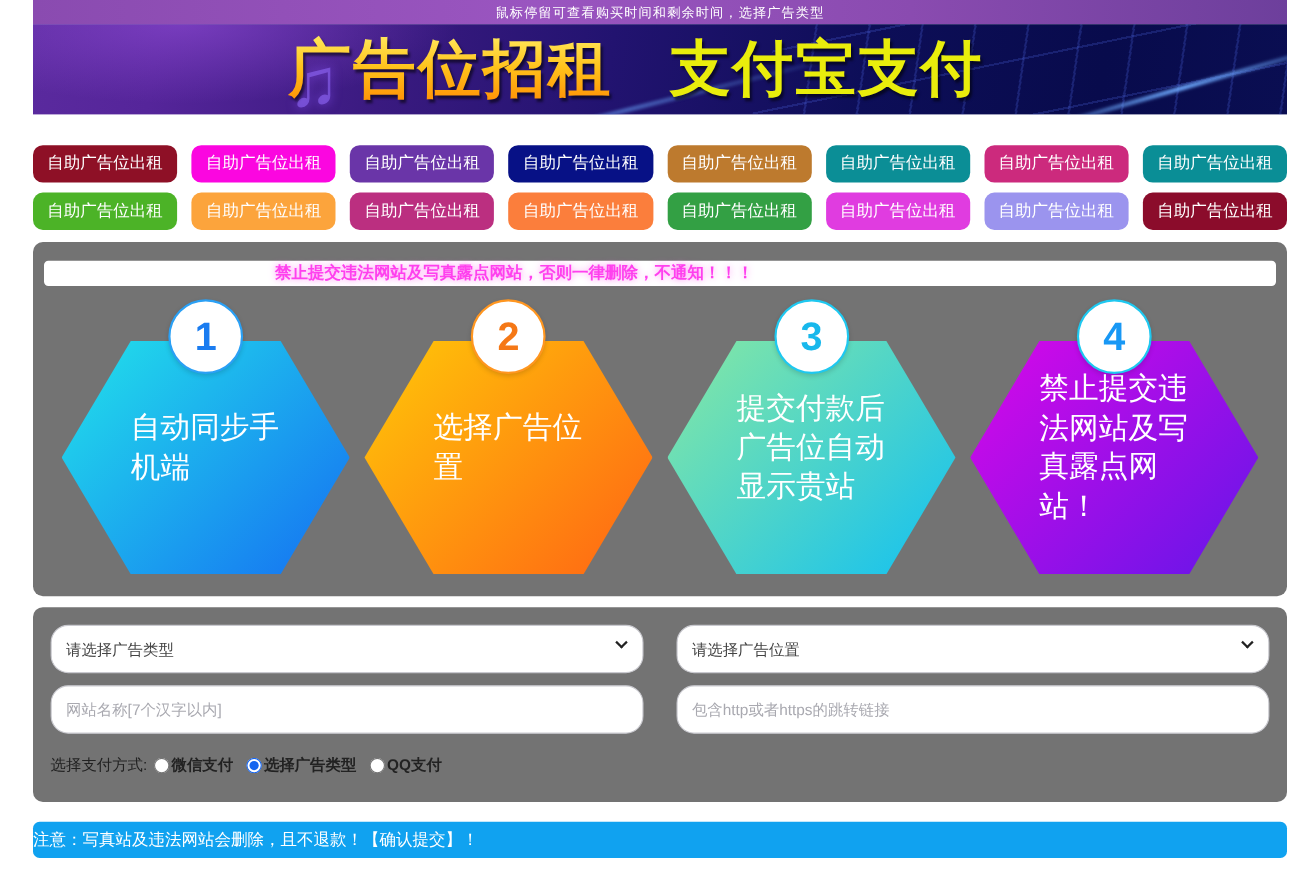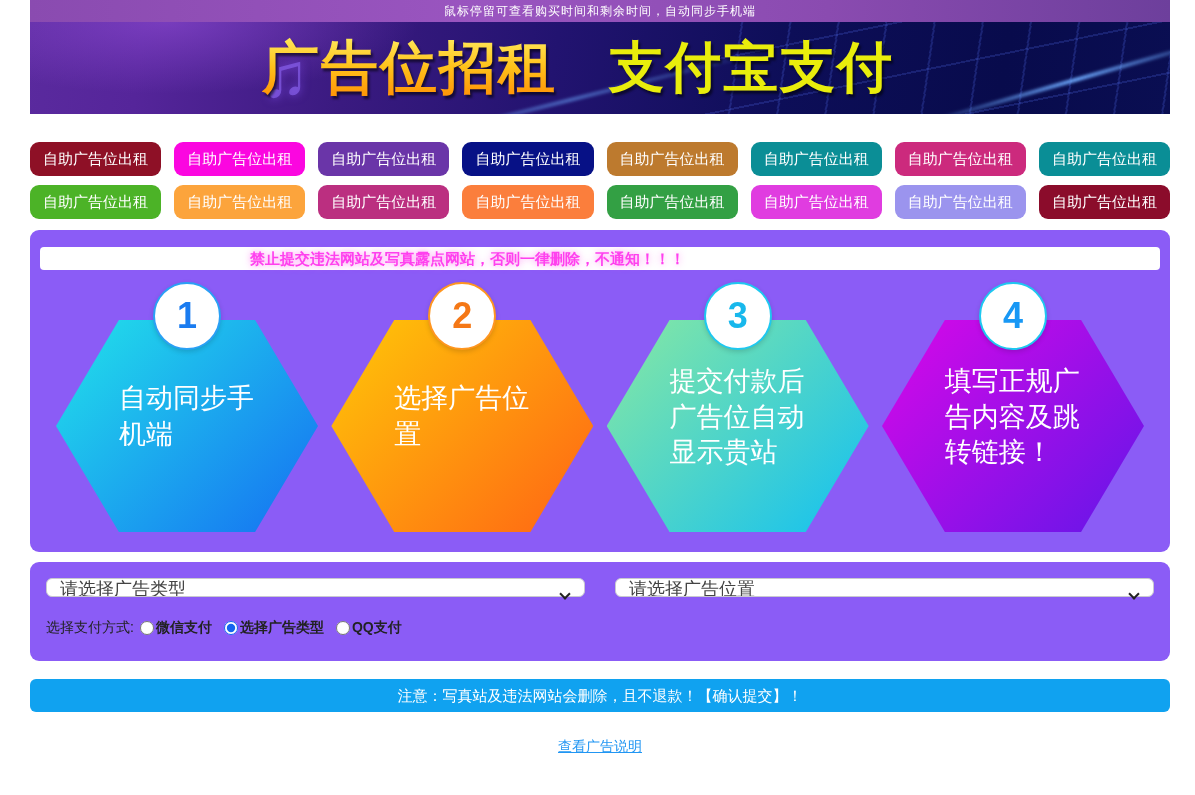--- a/index.html
+++ b/index.html
@@ -4,21 +4,21 @@
 <style>
   * { margin:0; padding:0; box-sizing:border-box; }
   html,body { width:1195px; background:#fff; font-family:"Liberation Sans","DejaVu Sans",sans-serif; }
   .page { width:1195px; height:795px; padding:0 25px 0 30px; overflow:hidden; }
 
   
   .topbar { height:22px; background:linear-gradient(90deg,#8a4bb0 0%,#9a55c0 40%,#8a4bb0 70%,#6d3f9c 100%);
     color:#fff; font-size:12px; text-align:center; line-height:22px; letter-spacing:1px; }
 
   
-  .banner { position:relative; height:92px; overflow:hidden;
+  .banner { position:relative; height:82px; overflow:hidden;
     background:linear-gradient(98deg,#5a2a9e 0%,#55259a 10%,#3a1a80 28%,#221370 46%,#0d0e58 66%,#080b4c 85%,#0a0e52 100%); }
   .banner::before { content:""; position:absolute; right:-40px; top:-20px; width:45%; height:160%;
     transform:skewX(-12deg) rotate(6deg);
     background:
       repeating-linear-gradient(80deg, transparent 0 46px, rgba(90,120,255,.22) 46px 48px),
       repeating-linear-gradient(-18deg, transparent 0 52px, rgba(90,120,255,.20) 52px 54px); }
   .banner .glow { position:absolute; left:0; top:0; width:100%; height:100%;
     background:radial-gradient(ellipse 420px 120px at 12% 0%, rgba(150,80,220,.55), transparent 60%); }
   .streak { position:absolute; height:4px; border-radius:4px; filter:blur(1.5px);
     background:linear-gradient(90deg,transparent,rgba(110,170,255,.95),transparent); }
@@ -35,21 +35,21 @@
   .title-sub { font-size:55px; font-weight:bold; letter-spacing:2px; color:#e9ed0c;
     filter:drop-shadow(2px 3px 1px rgba(0,0,0,.55)); }
 
   
   .btn-rows { margin-top:28px; display:flex; flex-direction:column; gap:9px; }
   .btn-row { display:flex; gap:13px; }
   .ad-btn { flex:1; height:34px; border-radius:9px; color:#fff; font-size:15px; text-align:center;
     line-height:34px; cursor:pointer; white-space:nowrap; }
 
   
-  .panel { background:#8b5cf6; border-radius:9px; }
+  .panel { background:#737373; border-radius:9px; }
   .panel.steps-panel { margin-top:11px; padding:17px 10px 20px; }
 
   
   .notice-bar { background:#fff; border-radius:4px; height:23px; line-height:23px; font-size:15px; font-weight:bold;
     text-align:center; padding-right:265px; color:#ff40ee; text-shadow:0 0 7px rgba(255,80,240,.65); }
 
   
   .steps { display:flex; justify-content:space-between; padding:0 16px; margin-top:12px; }
   .step { position:relative; width:262px; height:250px; padding-top:38px; }
   .hex { width:262px; height:212px;
@@ -58,44 +58,44 @@
     border-radius:50%; background:#fff; border:2px solid #2aa0f5; display:flex; align-items:center;
     justify-content:center; z-index:2; box-shadow:0 2px 5px rgba(0,0,0,.15); }
   .step-circle span { font-size:36px; font-weight:bold; }
   .step-text { position:absolute; left:24%; top:54%; transform:translateY(-50%); width:152px;
     color:#fff; font-size:27px; line-height:1.32; font-weight:500; z-index:2; }
 
   
   .form-panel { margin-top:10px; padding:16px 16px; display:grid; grid-template-columns:1fr 1fr;
     column-gap:30px; row-gap:11px; }
   .field { position:relative; }
-  .field select, .field input[type=text] { width:100%; height:19px; border:1px solid #c9c9cf; border-radius:6px;
-    background:#fff; font-size:18px; color:#444; padding:0 13px; outline:none;
+  .field select, .field input[type=text] { width:100%; height:44px; border:1px solid #c9c9cf; border-radius:16px;
+    background:#fff; font-size:14px; color:#444; padding:0 13px; outline:none;
     font-family:"Liberation Sans","DejaVu Sans",sans-serif; appearance:none; -webkit-appearance:none; }
   .field input::placeholder { color:#a9a9b0; }
   .sel-arrow { position:absolute; right:16px; top:12px; width:8px; height:8px;
     border-right:2px solid #222; border-bottom:2px solid #222; transform:rotate(45deg); pointer-events:none; }
   .pay-row { display:flex; align-items:center; font-size:14px; color:#222; height:35px; }
   .pay-row .pay-label { margin-right:6px; }
   .pay-row label { display:flex; align-items:center; margin-right:12px; font-weight:bold; cursor:pointer; }
   .pay-row input { margin-right:2px; accent-color:#1565f0; width:14px; height:14px; }
 
   
   .submit-bar { margin-top:18px; height:33px; border-radius:6px; background:#10a2f0; color:#fff;
-    font-size:15px; text-align:center; line-height:33px; cursor:pointer; }
+    font-size:15px; line-height:33px; cursor:pointer; }
   .footer-link-wrap { text-align:center; margin-top:25px; }
   .footer-link { color:#2196f3; font-size:14px; text-decoration:underline; cursor:pointer; }
 </style>
 </head>
 <body>
 
 <div class="page">
 
   <div class="topbar">
-    <span>鼠标停留可查看购买时间和剩余时间，自动同步手机端</span>
+    <span>鼠标停留可查看购买时间和剩余时间，选择广告类型</span>
   </div>
 
   <div class="banner">
     <div class="glow"></div>
     <div class="streak s1"></div>
     <div class="streak s2"></div>
     <div class="music-note">♫</div>
     <div class="banner-titles">
       <span class="title-main">广告位招租</span>
       <span class="title-sub">支付宝支付</span>
@@ -147,37 +147,43 @@
           <div class="step-circle" style="border-color: rgb(30, 200, 240);">
             <span style="color: rgb(24, 184, 236);">3</span>
           </div>
           <div class="step-text">提交付款后广告位自动显示贵站</div>
         </div>
         <div class="step">
           <div class="hex" style="background: linear-gradient(135deg, rgb(217, 8, 232), rgb(99, 22, 232));"></div>
           <div class="step-circle" style="border-color: rgb(30, 200, 240);">
             <span style="color: rgb(24, 152, 245);">4</span>
           </div>
-          <div class="step-text">填写正规广告内容及跳转链接！</div>
+          <div class="step-text">禁止提交违法网站及写真露点网站！</div>
         </div>
       </div>
   </div>
 
   <div class="panel form-panel">
     <div class="field">
       <select>
         <option>请选择广告类型</option>
       </select>
       <span class="sel-arrow"></span>
     </div>
     <div class="field">
       <select>
         <option>请选择广告位置</option>
       </select>
       <span class="sel-arrow"></span>
+    </div>
+    <div class="field">
+      <input type="text" placeholder="网站名称[7个汉字以内]" style="">
+    </div>
+    <div class="field">
+      <input type="text" placeholder="包含http或者https的跳转链接" style="">
     </div>
     <div class="pay-row">
       <span class="pay-label">选择支付方式:</span>
       <span id="pay-options" style="display:flex;align-items:center;">
           <label>
             <input type="radio" name="pay" style="">
             <span>微信支付</span>
           </label>
           <label>
             <input type="radio" name="pay" checked="" style="">

